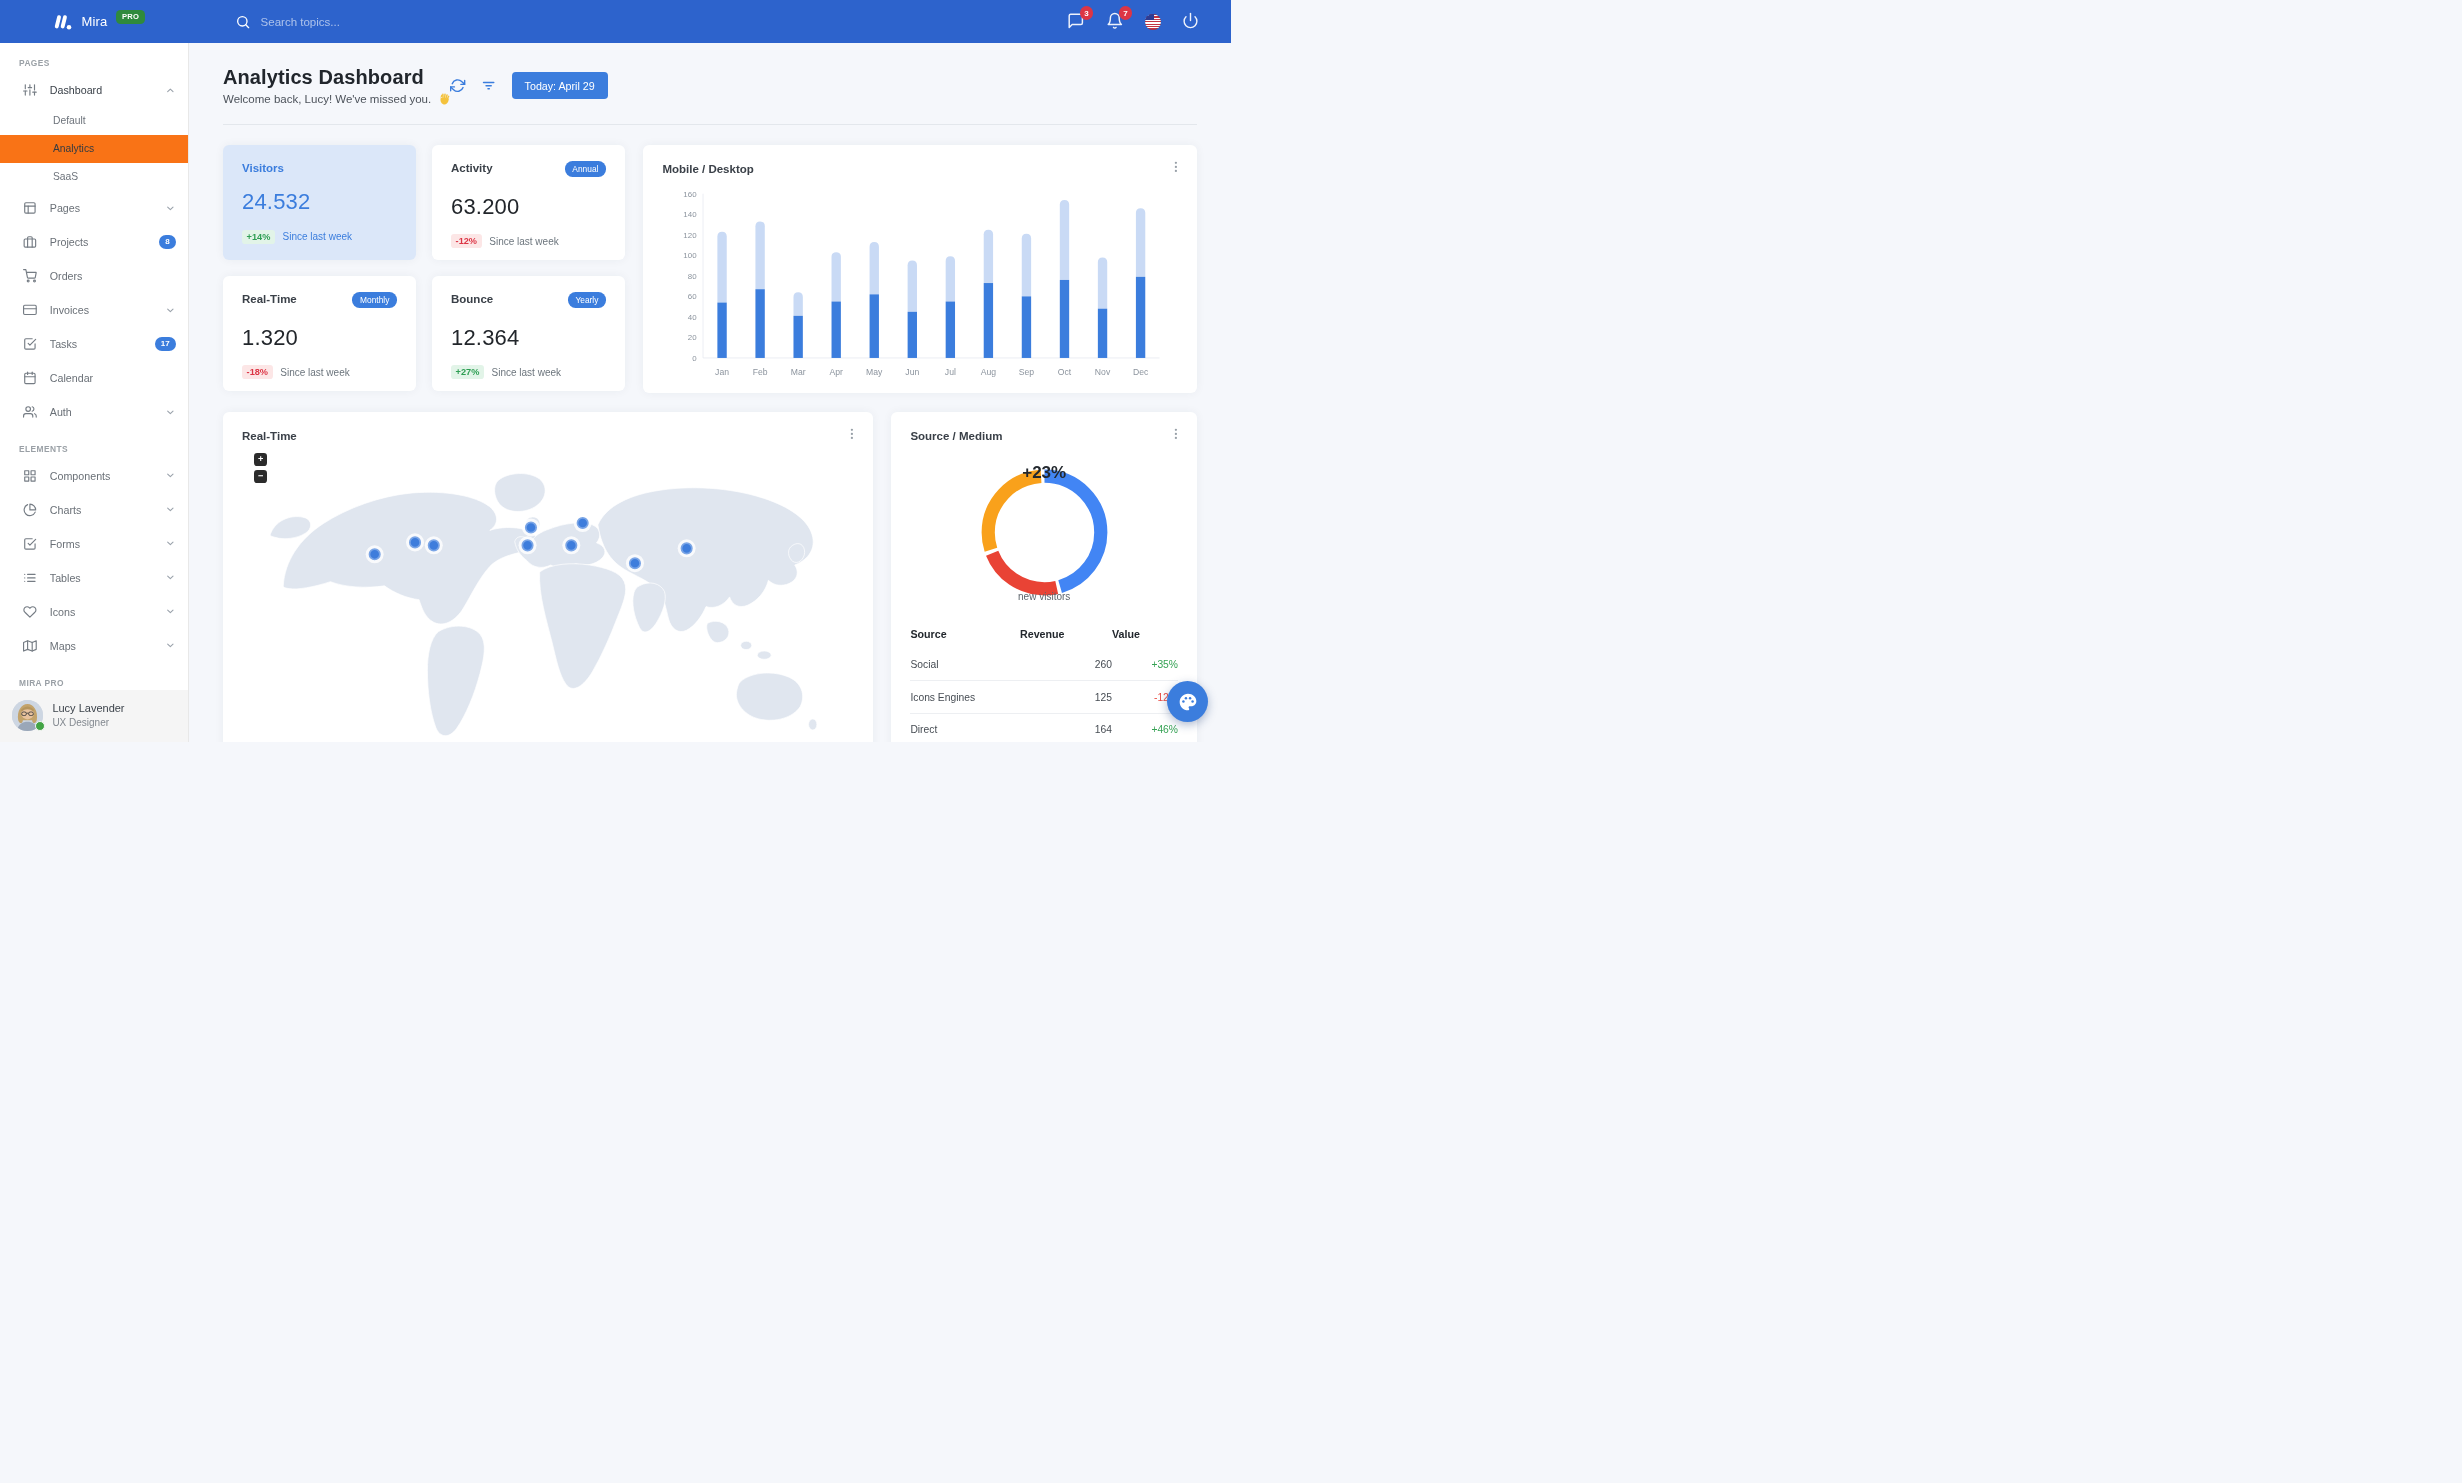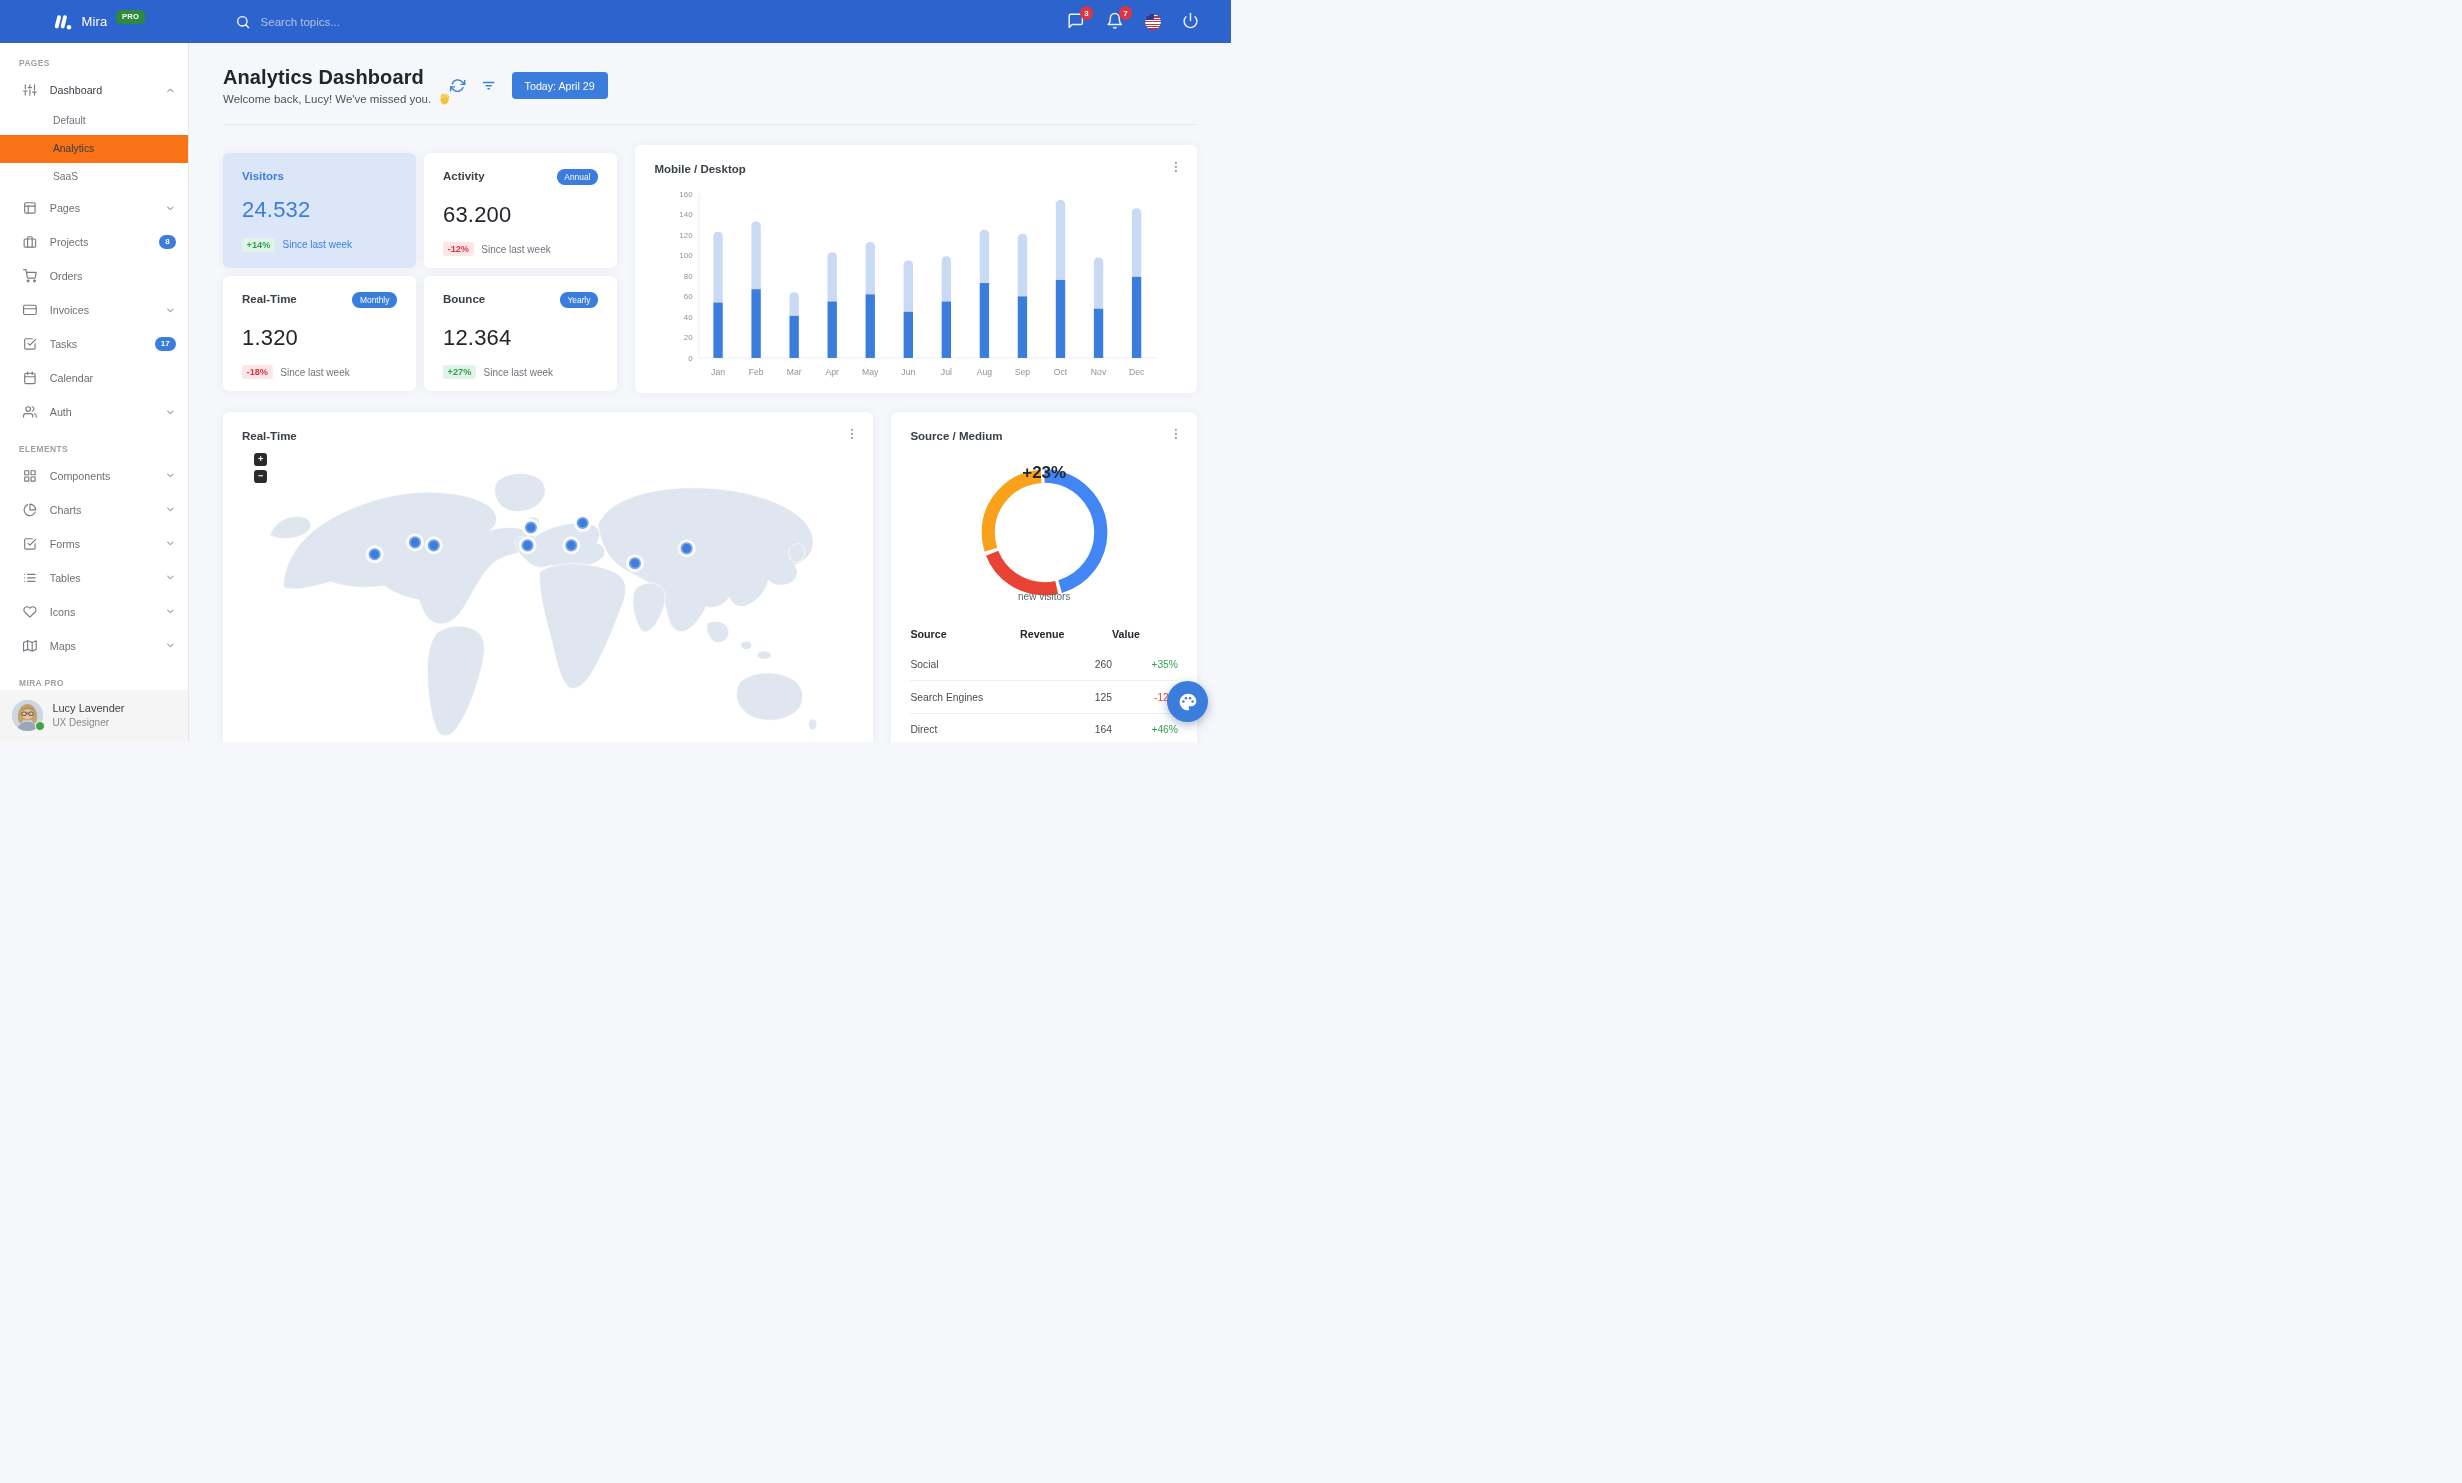--- a/index.html
+++ b/index.html
@@ -100,21 +100,21 @@
 
   .row { display:flex; gap:18.4px; }
   .row2 { margin-top:18.4px; }
   .card {
     background:#fff; border-radius:6.1px; padding:17px 19px;
     box-shadow:0 0 9.2px rgba(45,55,75,.055); position:relative;
   }
   .card-title { font-size:11.5px; font-weight:600; color:#3a4048; }
   .kebab { position:absolute; top:15.3px; right:13.8px; width:13.8px; height:13.8px; color:#98a0a8; cursor:pointer; }
 
-  .stats-grid { display:grid; grid-template-columns:193px 193px; grid-auto-rows:115px; gap:8px;margin-top:8px; }
+  .stats-grid { display:grid; grid-template-columns:193px 193px; grid-auto-rows:115px; gap:16px; }
   .stat-head { display:flex; justify-content:space-between; align-items:flex-start; }
   .stat-value { margin-top:15.3px; font-size:22px; color:#22262b; letter-spacing:0.2px; }
   .stat-foot { margin-top:14.5px; display:flex; align-items:center; gap:7.6px; font-size:10px; color:#6c757d; }
   .delta { font-size:9.2px; font-weight:700; padding:1.9px 4.6px; border-radius:3.1px; }
   .delta.pos { color:#2e9e53; background:#e2f4e8; }
   .delta.neg { color:#dc3545; background:#fce6e6; }
   .tag-pill {
     background:#3B7DDD; color:#fff; font-size:8.4px; padding:3.1px 7.6px;
     border-radius:7.6px; position:relative; top:-1.5px;
   }
@@ -660,21 +660,21 @@
             <th class="num val-col">Value</th>
           </tr>
         </thead>
         <tbody>
           <tr>
             <td>Social</td>
             <td class="num">260</td>
             <td class="num trend pos">+35%</td>
           </tr>
           <tr>
-            <td>Search Engines</td>
+            <td>Icons Engines</td>
             <td class="num">125</td>
             <td class="num trend neg">-12%</td>
           </tr>
           <tr>
             <td>Direct</td>
             <td class="num">164</td>
             <td class="num trend pos">+46%</td>
           </tr>
         </tbody>
       </table>

